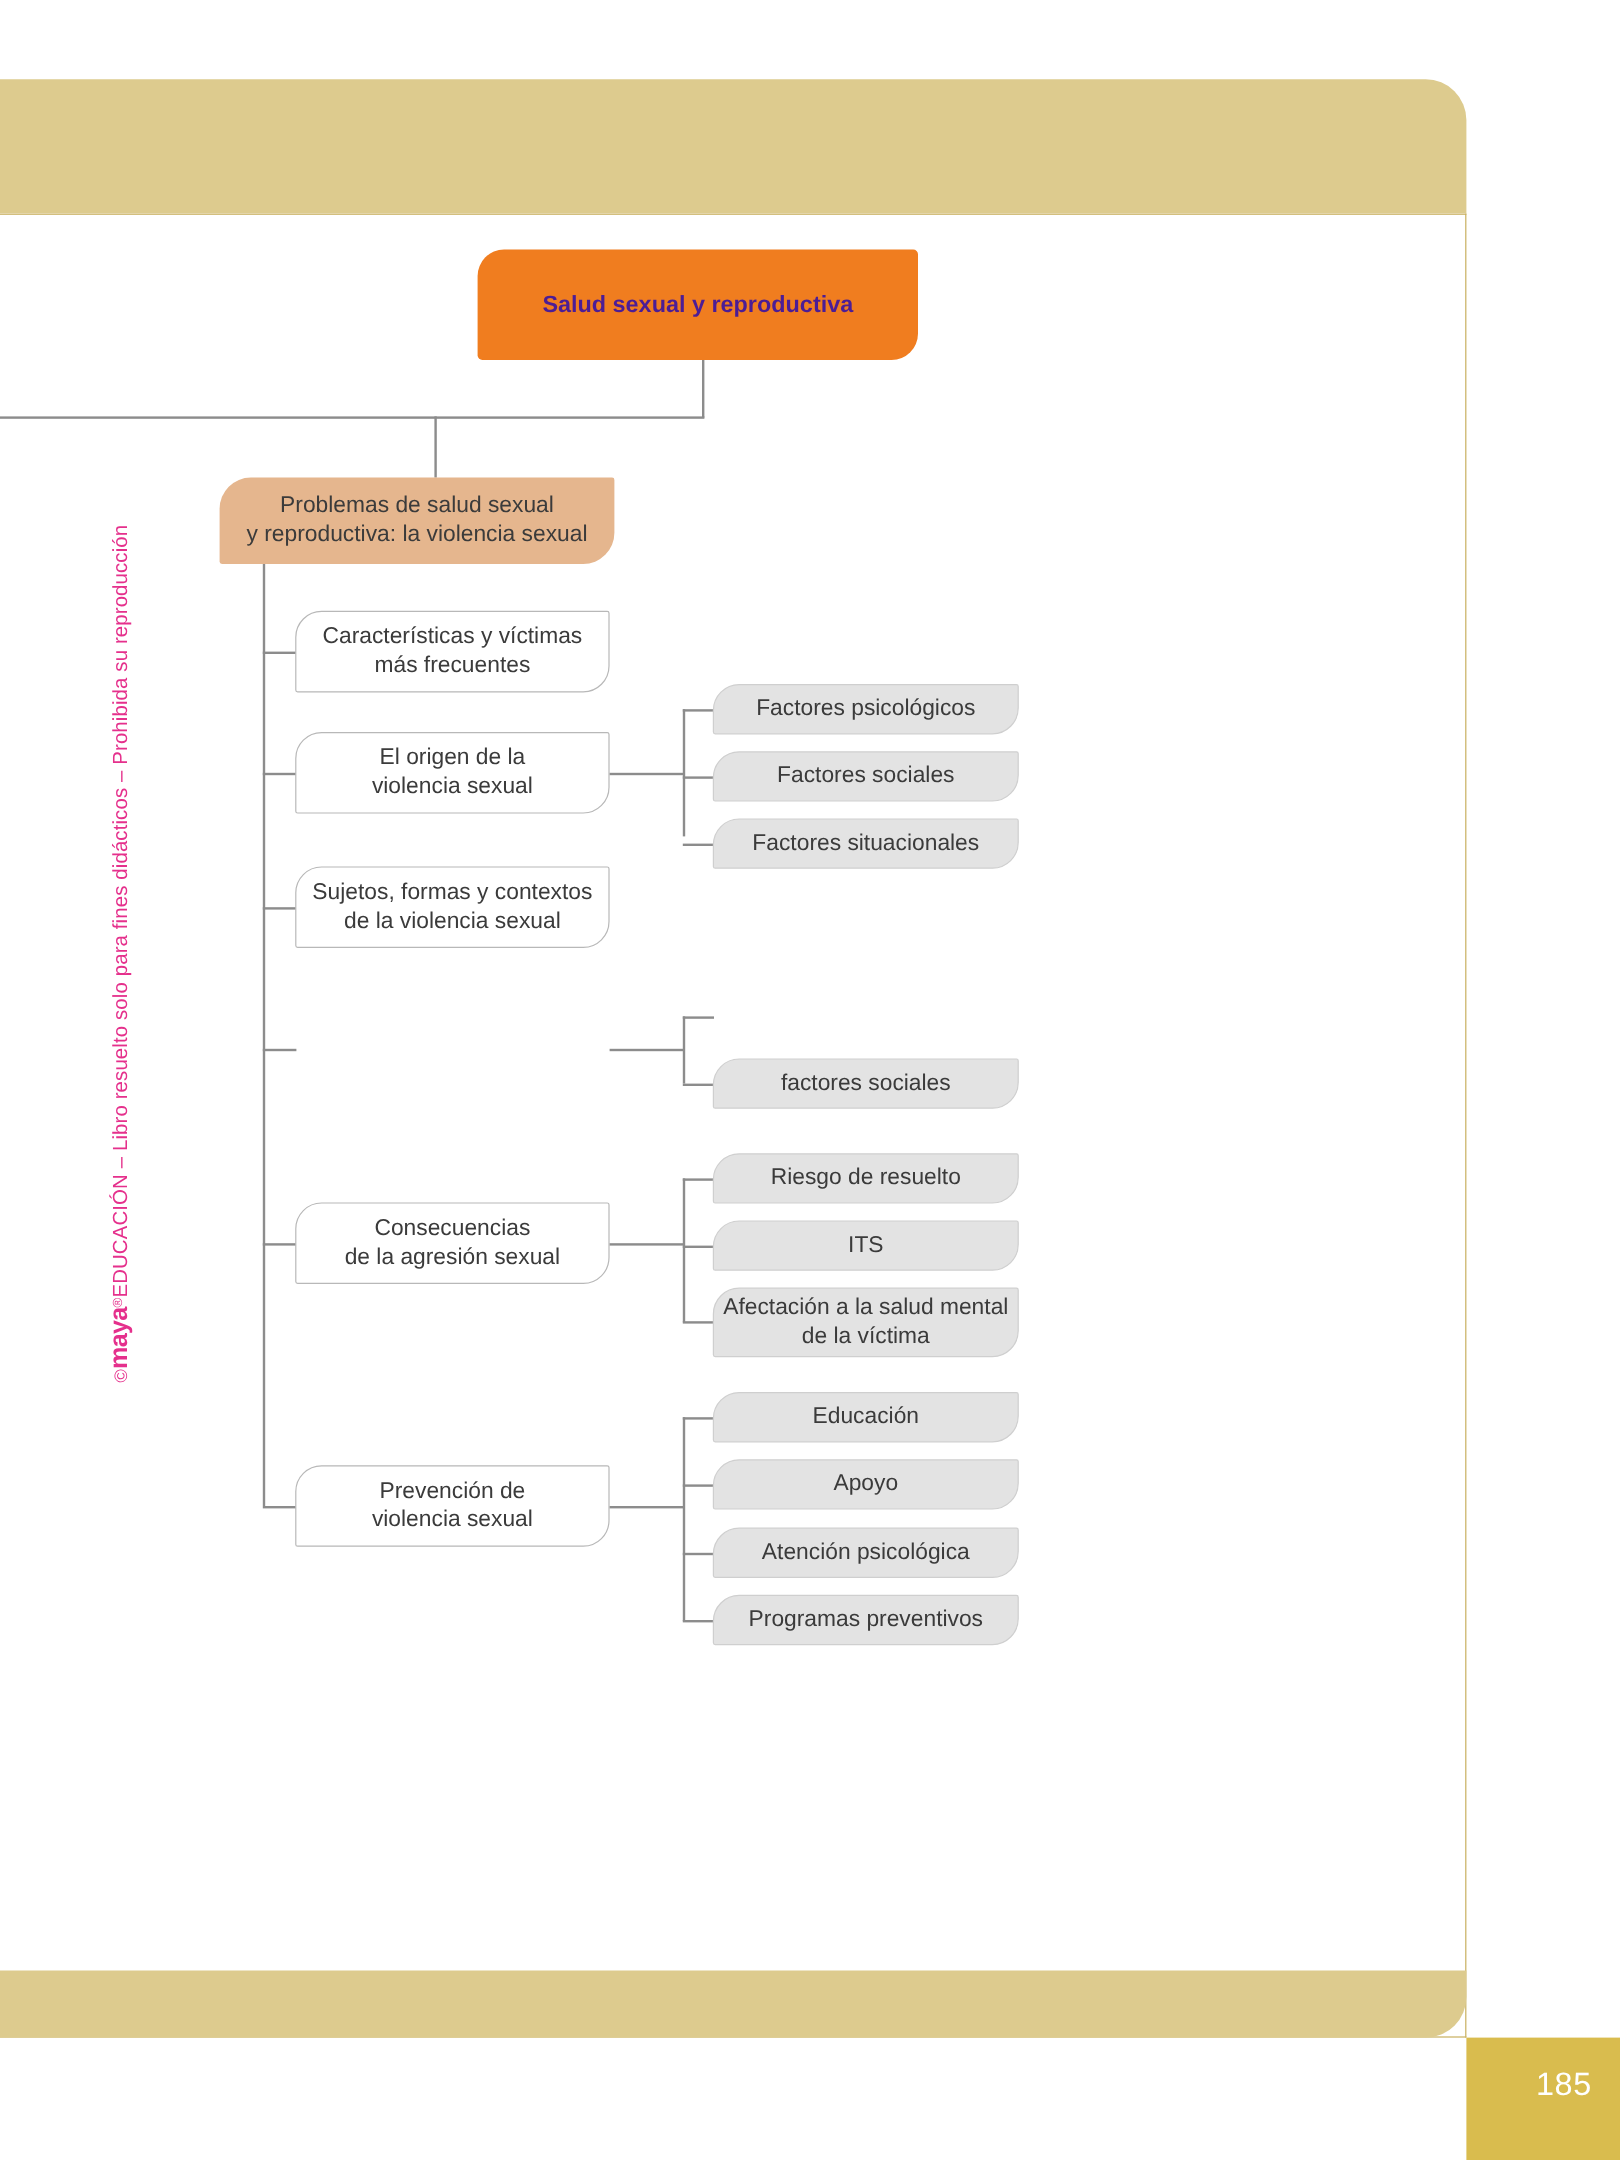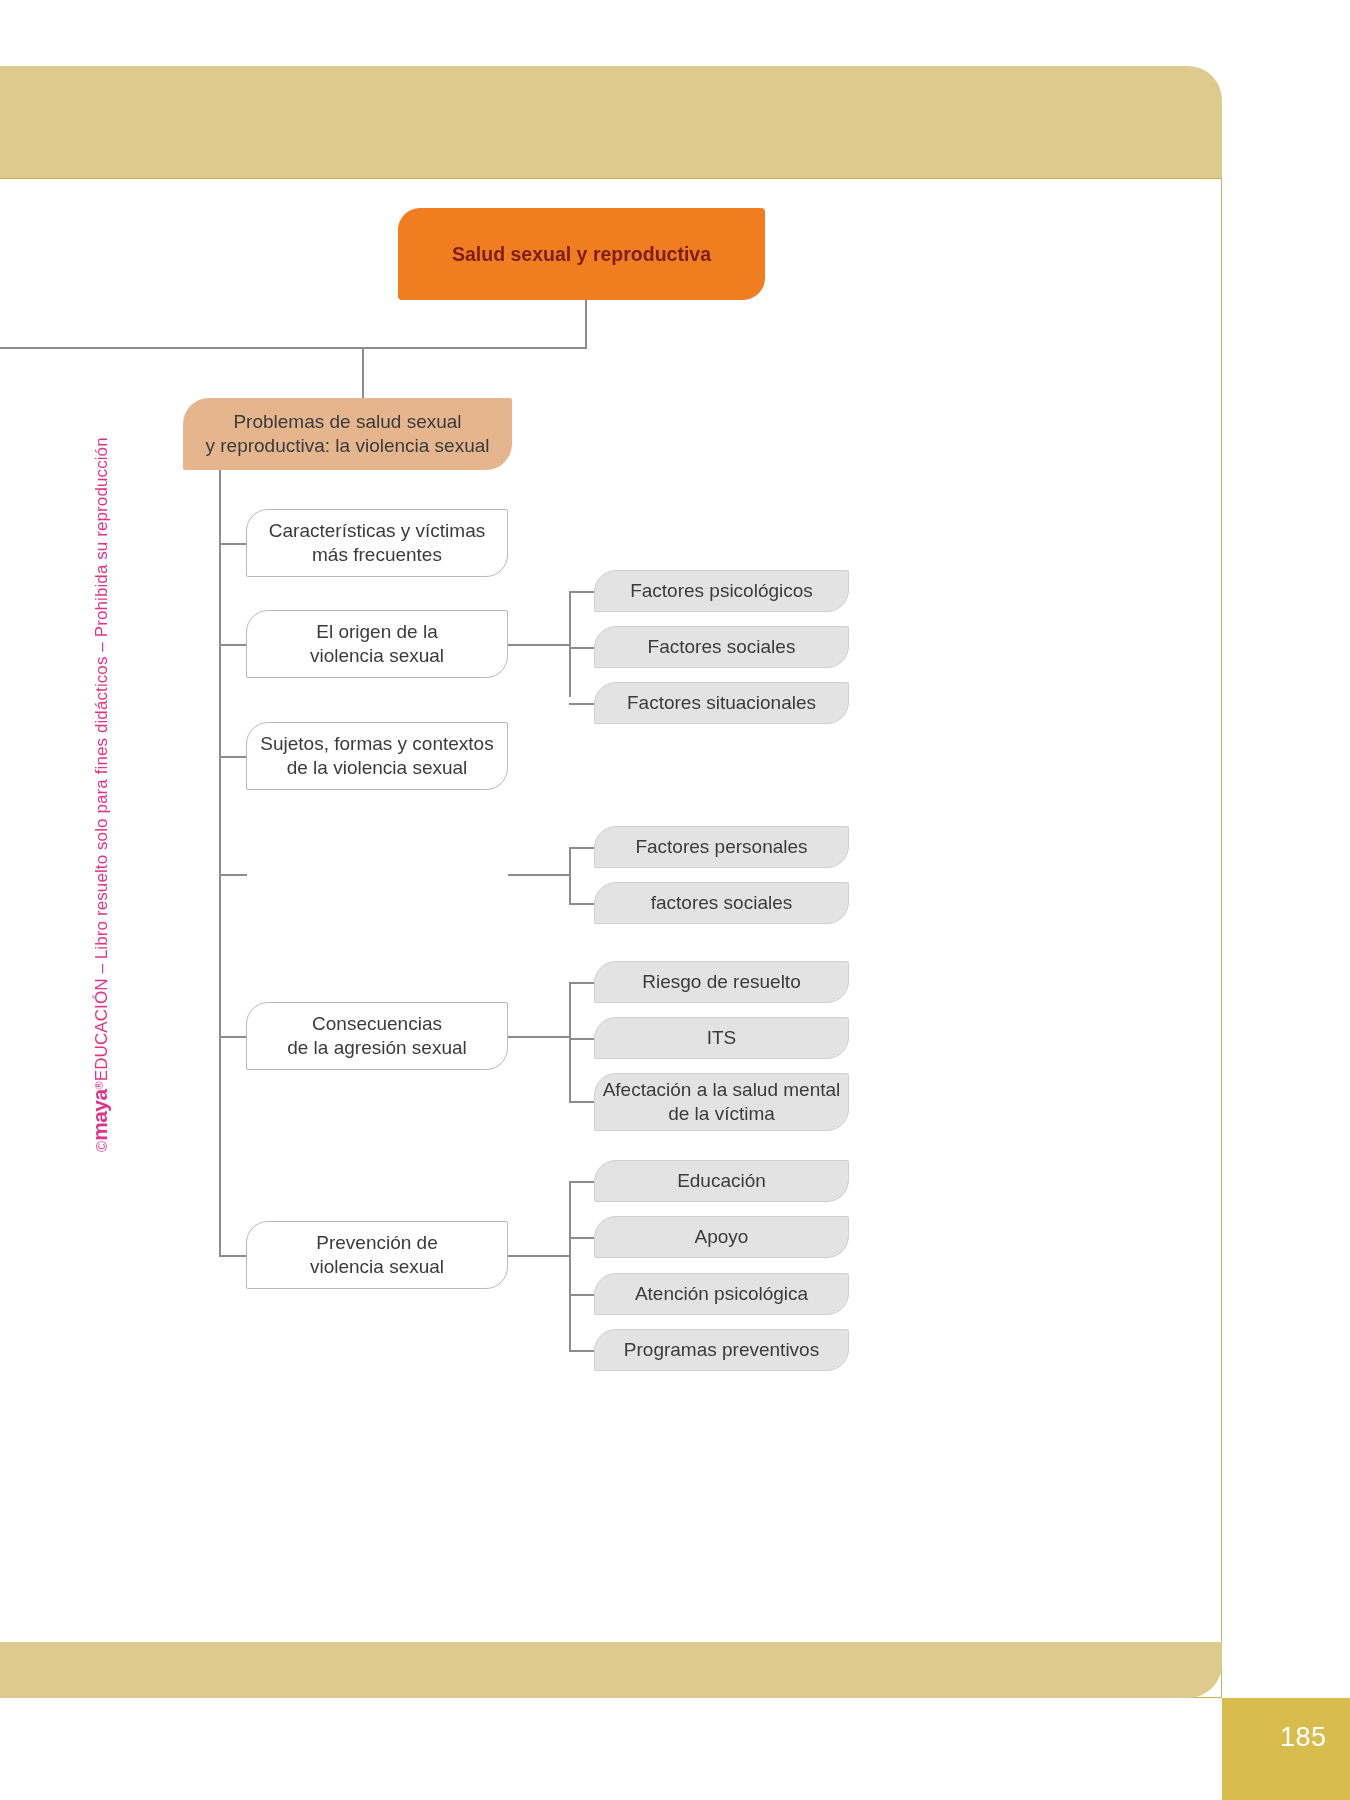--- a/index.html
+++ b/index.html
@@ -111,21 +111,21 @@
     display: flex;
     align-items: center;
     justify-content: center;
     text-align: center;
     line-height: 1.28;
   }
 
   
   .node-root {
     background: #f07d1f;
-    color: #7f1d1d;
+    color: #4c1d95;
     font-weight: bold;
     font-size: 19.5px;
     border-radius: 22px 4px 22px 4px;
   }
 
   
   .node-l1 {
     background: #e5b68e;
     color: #3b3b3b;
     font-size: 19px;
@@ -223,23 +223,20 @@
   <div class="node node-l2" style="left:246px; top:544px; width:262px; height:68px; flex-direction:column;">
     <span>Sujetos, formas y contextos</span>
     <span>de la violencia sexual</span>
   </div>
 
   <div class="conn conn-h" style="left:219px; top:696px; width:28px; height:1.6px;"></div>
   <div class="conn conn-h" style="left:508px; top:696px; width:62px; height:1.6px;"></div>
   <div class="conn conn-v" style="left:569px; top:669px; width:1.6px; height:56px;"></div>
   <div class="conn conn-h" style="left:569px; top:669px; width:26px; height:1.6px;"></div>
   <div class="conn conn-h" style="left:569px; top:725px; width:26px; height:1.6px;"></div>
-  <div class="node node-l3" style="left:594px; top:648px; width:255px; height:42px;">
-    <span>Factores personales</span>
-  </div>
   <div class="node node-l3" style="left:594px; top:704px; width:255px; height:42px;">
     <span>factores sociales</span>
   </div>
 
   <div class="conn conn-h" style="left:219px; top:858px; width:28px; height:1.6px;"></div>
   <div class="node node-l2" style="left:246px; top:824px; width:262px; height:68px; flex-direction:column;">
     <span>Consecuencias</span>
     <span>de la agresión sexual</span>
   </div>
   <div class="conn conn-h" style="left:508px; top:858px; width:62px; height:1.6px;"></div>

